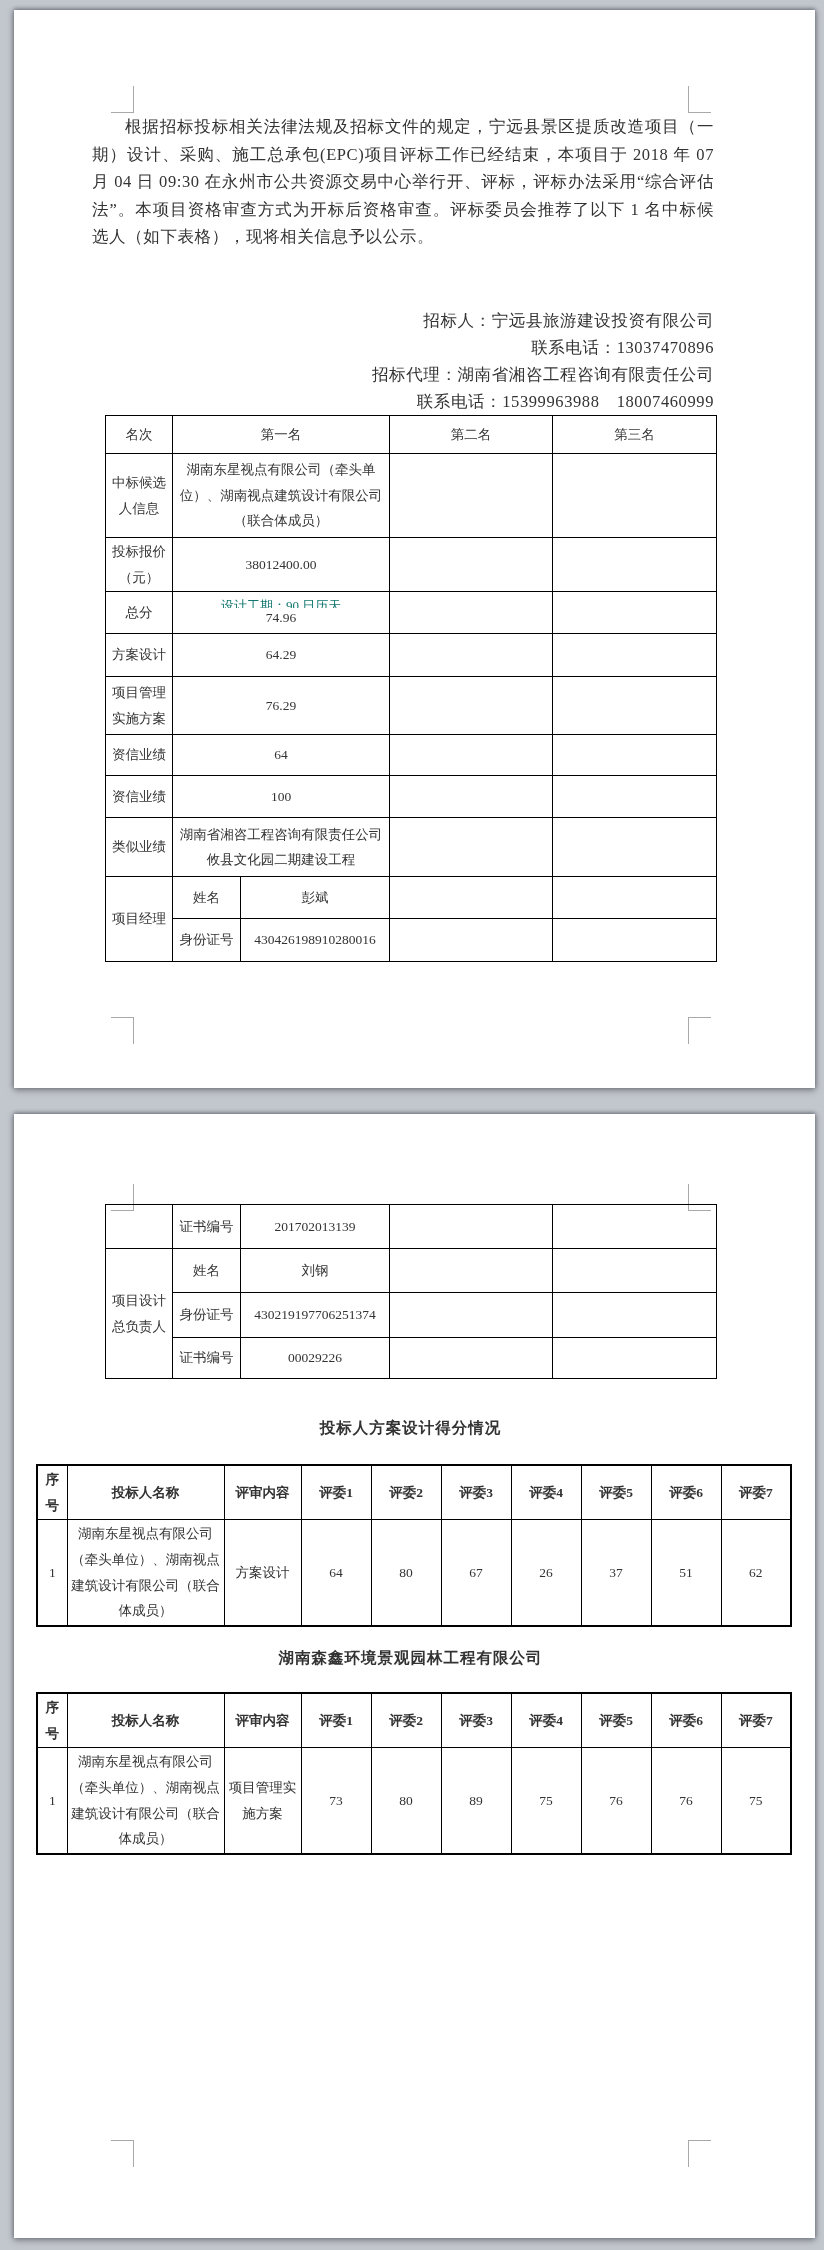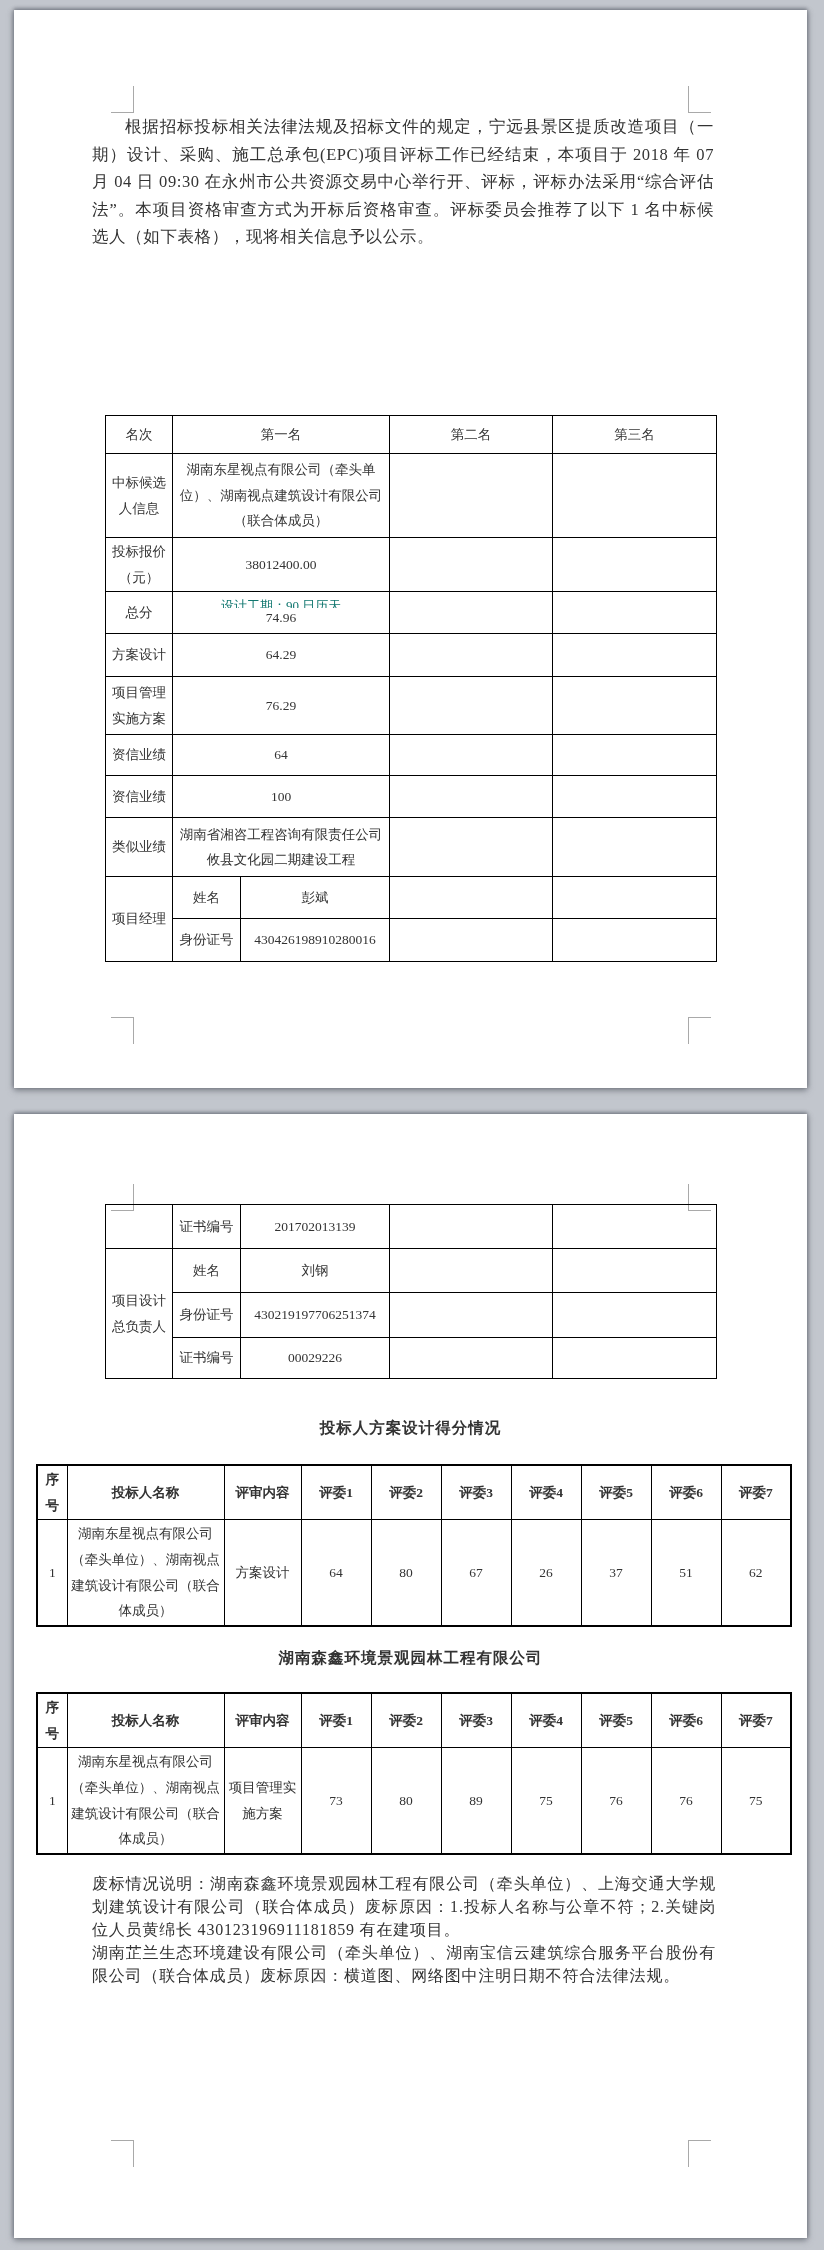--- a/index.html
+++ b/index.html
@@ -5,20 +5,21 @@
   html,body{margin:0;padding:0;}
   body{
     width:824px;height:2250px;position:relative;
     background:#c2c6cd;
     font-family:"Liberation Serif","DejaVu Serif",serif;
     color:#333;
   }
   .page{
     position:absolute;left:14px;width:793px;background:#fff;
     box-shadow:0 -2px 3px rgba(96,100,110,.45), 0 3px 6px rgba(96,100,110,.55), 2px 0 4px rgba(96,100,110,.35), -2px 0 4px rgba(96,100,110,.35);
+    padding-left:8px;
   }
   #page1{top:10px;height:1078px;}
   #page2{top:1114px;height:1124px;}
   .mark{position:absolute;width:22px;height:26px;}
   .mark.tl{border-right:1px solid #a9a9a9;border-bottom:1px solid #a9a9a9;}
   .mark.tr{border-left:1px solid #a9a9a9;border-bottom:1px solid #a9a9a9;}
   .mark.bl{border-right:1px solid #a9a9a9;border-top:1px solid #a9a9a9;}
   .mark.br{border-left:1px solid #a9a9a9;border-top:1px solid #a9a9a9;}
 
   .bodytext{
@@ -60,20 +61,26 @@
 <div class="page" id="page1">
   <div class="mark tl" style="left:97px;top:76px;"></div>
   <div class="mark tr" style="left:674px;top:76px;"></div>
   <div class="mark bl" style="left:97px;top:1007px;"></div>
   <div class="mark br" style="left:674px;top:1007px;"></div>
 
   <div class="bodytext" style="top:103px;">
     <p class="indent">根据招标投标相关法律法规及招标文件的规定，宁远县景区提质改造项目（一期）设计、采购、施工总承包(EPC)项目评标工作已经结束，本项目于 2018 年 07 月 04 日 09:30 在永州市公共资源交易中心举行开、评标，评标办法采用“综合评估法”。本项目资格审查方式为开标后资格审查。评标委员会推荐了以下 1 名中标候选人（如下表格），现将相关信息予以公示。</p>
   </div>
 
+  <div class="contact" style="top:297px;">
+    <div>招标人：宁远县旅游建设投资有限公司</div>
+    <div>联系电话：13037470896</div>
+    <div>招标代理：湖南省湘咨工程咨询有限责任公司</div>
+    <div>联系电话：15399963988　18007460999</div>
+  </div>
 
   <table class="t1">
     <colgroup>
         <col style="width:67px">
         <col style="width:68px">
         <col style="width:149px">
         <col style="width:163px">
         <col style="width:164px">
       </colgroup>
     <tbody>
@@ -277,17 +284,13 @@
       <td>80</td>
       <td>89</td>
       <td>75</td>
       <td>76</td>
       <td>76</td>
       <td>75</td>
     </tr>
   </tbody>
     </table>
 
-  <div class="note" style="top:758px;">
-    <p>废标情况说明：湖南森鑫环境景观园林工程有限公司（牵头单位）、上海交通大学规划建筑设计有限公司（联合体成员）废标原因：1.投标人名称与公章不符；2.关键岗位人员黄绵长 430123196911181859 有在建项目。</p>
-    <p>湖南芷兰生态环境建设有限公司（牵头单位）、湖南宝信云建筑综合服务平台股份有限公司（联合体成员）废标原因：横道图、网络图中注明日期不符合法律法规。</p>
-  </div>
 </div>
 
 </body></html>

